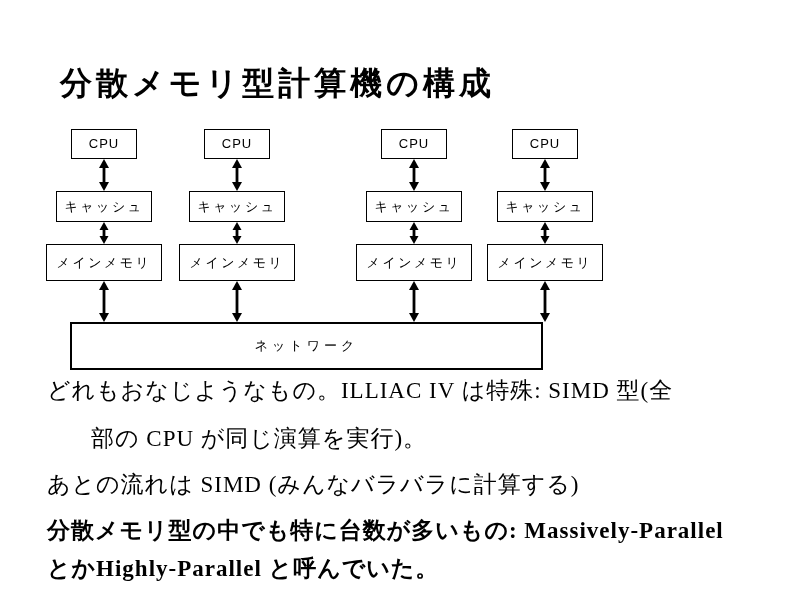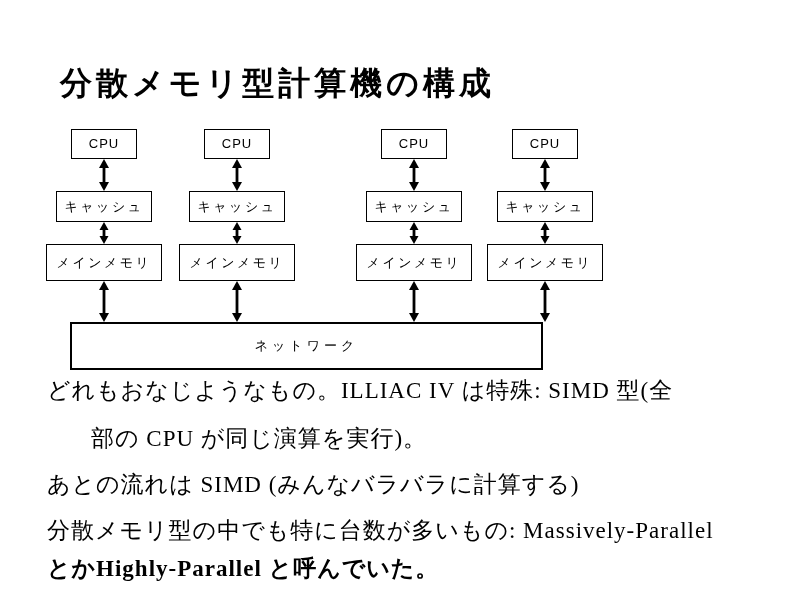--- a/index.html
+++ b/index.html
@@ -46,21 +46,21 @@
 
   
   .note {
     position:absolute; left:47px; font-size:23px; line-height:30px;
     letter-spacing:1px; white-space:nowrap;
     font-family:"Liberation Serif","DejaVu Serif",serif;
   }
   .n1 { top:376px; }
   .n2 { top:424px;margin-left:44px; }
   .n3 { top:470px; }
-  .n4 { top:516px; }
+  .n4 { top:516px;font-weight:bold; }
   .n5 { top:554px;font-weight:bold; }
 </style>
 </head>
 <body>
 
 <div class="slide">
 
   <div class="title">分散メモリ型計算機の構成</div>
 
   <div>

